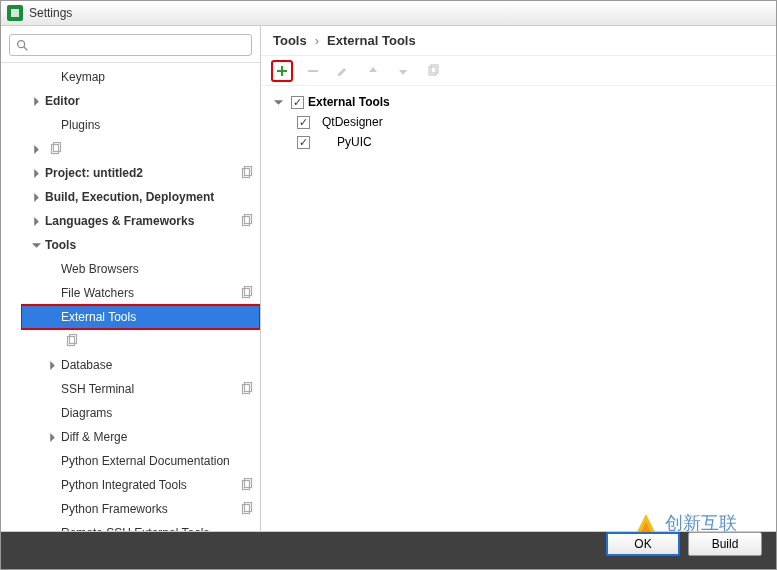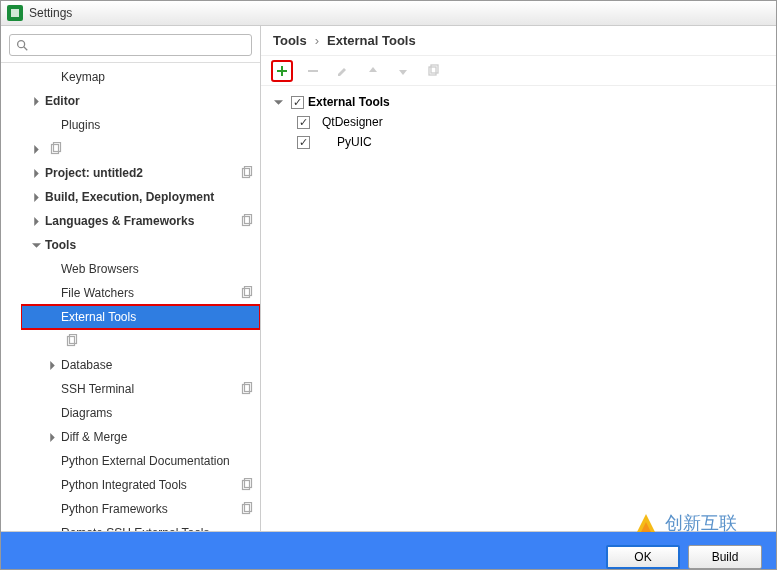--- a/index.html
+++ b/index.html
@@ -163,25 +163,25 @@
   content: "✓";
   font-size: 11px;
   color: #333;
   line-height: 1;
 }
 .ind1 { padding-left: 26px; gap: 8px; }
 .footer {
   height: 38px;
   border-top: 1px solid #ccc;
   display: flex;
-  align-items: flex-end;
+  align-items: flex-start;
   justify-content: flex-end;
   gap: 8px;
   padding: 0 14px;
-  background: #3b82f6;
+  background: #404040;
 }
 .btn {
   min-width: 74px;
   height: 24px;
   border: 1px solid #999;
   background: linear-gradient(#fff,#e9e9e9);
   border-radius: 2px;
   font-size: 12px;
   cursor: pointer;
 }

